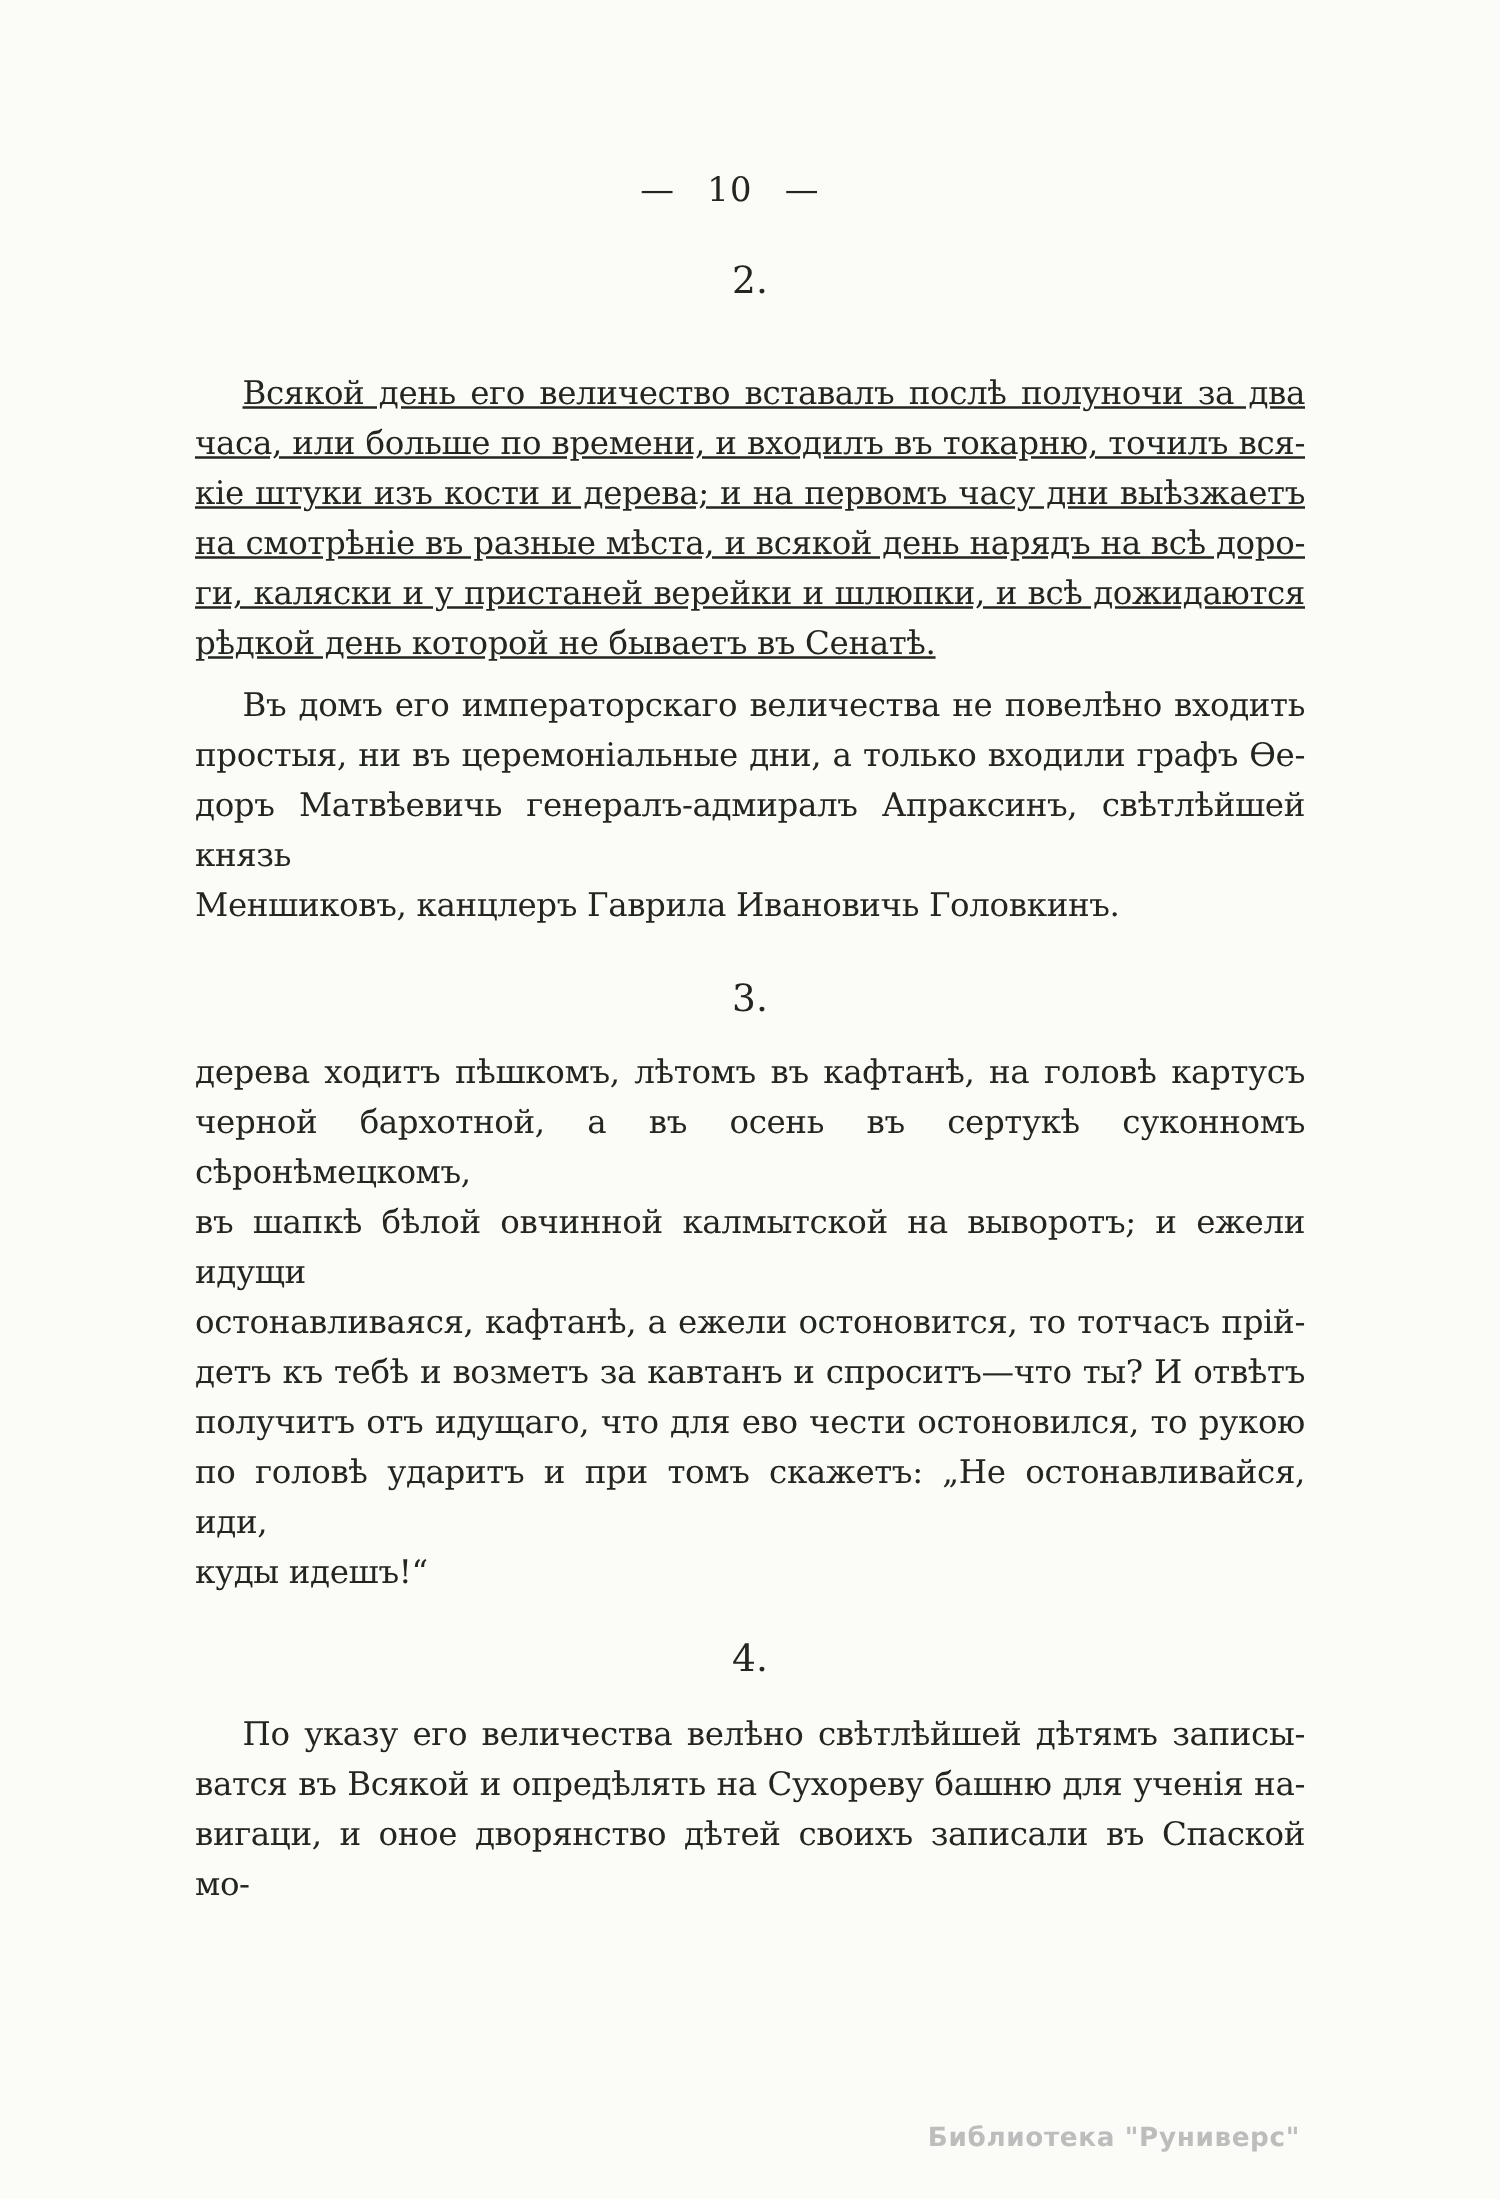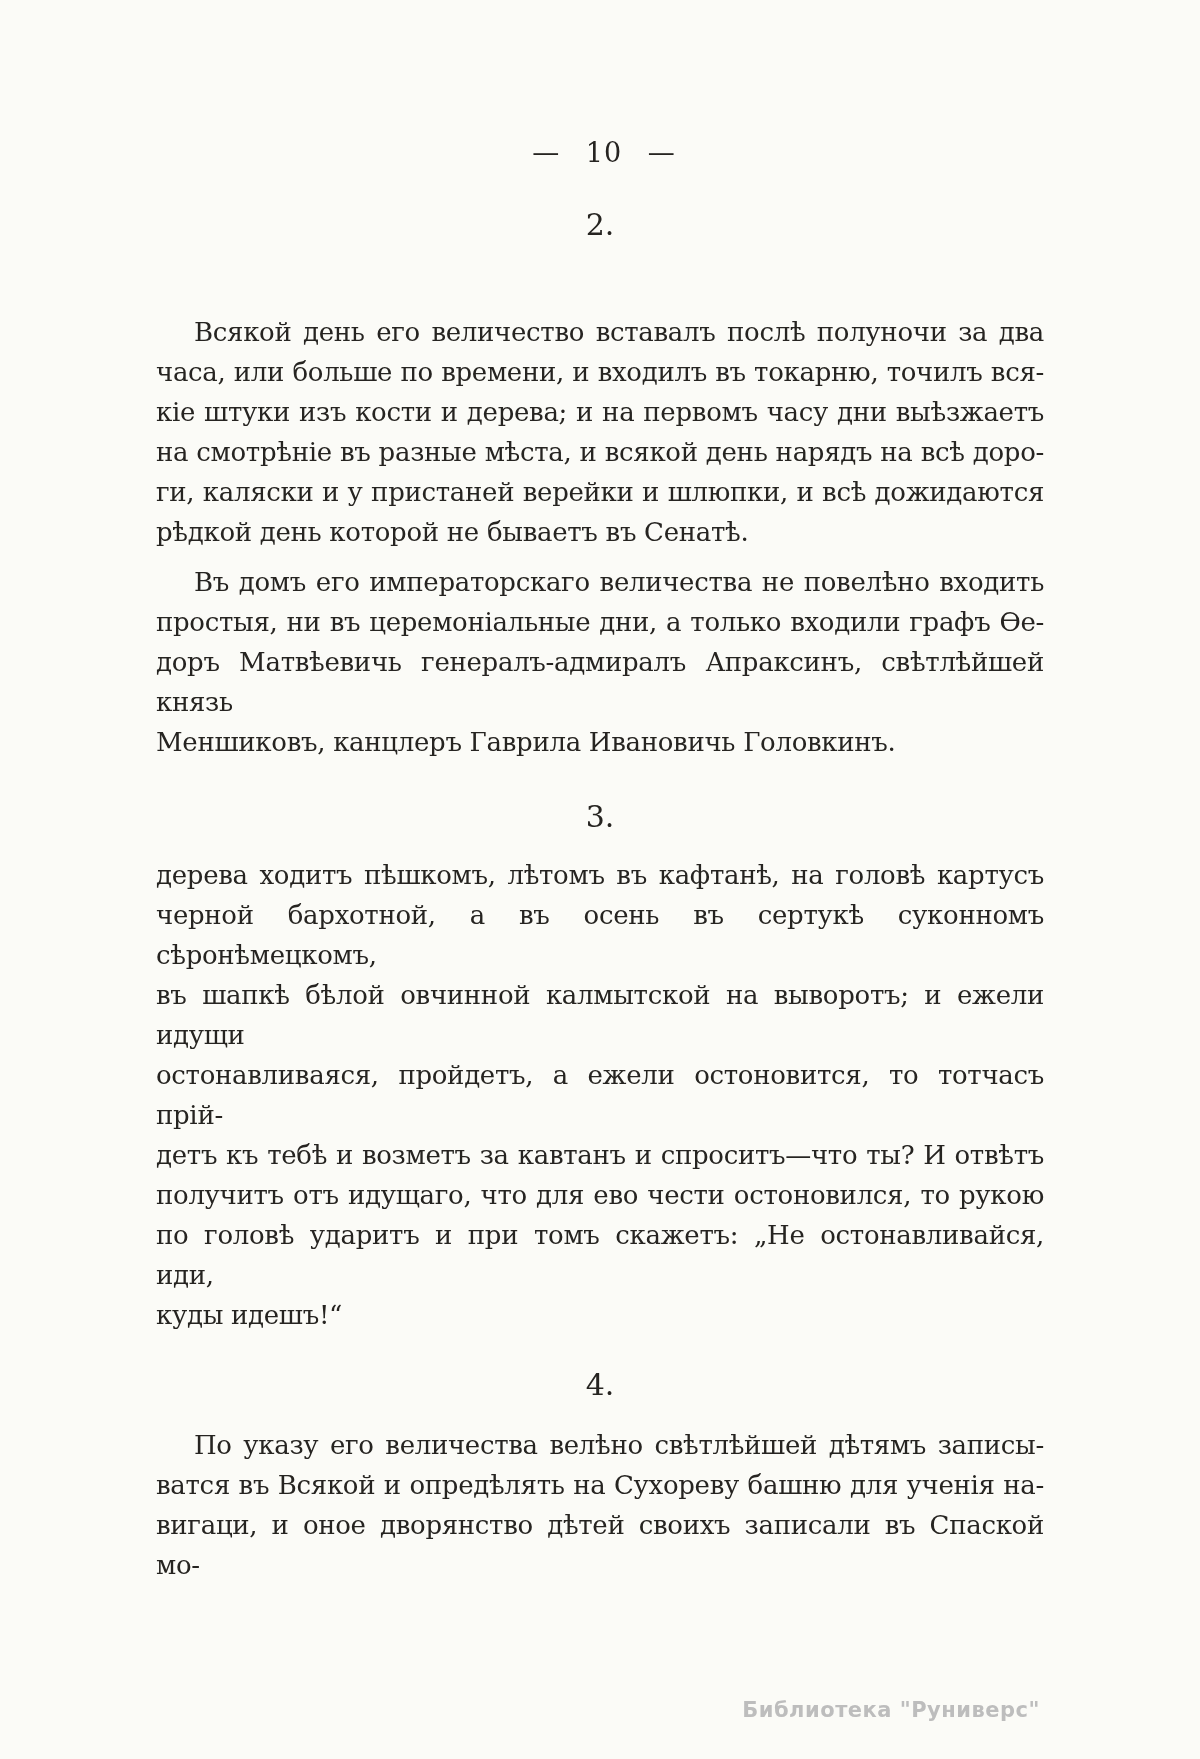--- a/index.html
+++ b/index.html
@@ -15,21 +15,21 @@
     font-family: "DejaVu Serif", serif;
     color: #262421;
   }
   .page {
     position: absolute;
     inset: 0;
   }
   .header {
     position: absolute;
     top: 133px;
-    left: 160px;
+    left: 140px;
     width: 888px;
     text-align: center;
     font-size: 27px;
     line-height: 40px;
     word-spacing: 16px;
     letter-spacing: 1px;
   }
   .content {
     position: absolute;
     top: 175px;
@@ -67,40 +67,40 @@
   }
 </style>
 </head>
 <body>
 
 <div class="page">
   <div class="header">— 10 —</div>
 
   <div class="content">
       <div class="section-number" style="margin-top: 30px;">2.</div>
-      <div class="paragraph" style="margin-top: 67px;">
+      <div class="paragraph" style="margin-top: 50px; text-decoration: underline;">
         <div class="line indent just">Всякой день его величество вставалъ послѣ полуночи за два</div>
         <div class="line just">часа, или больше по времени, и входилъ въ токарню, точилъ вся-</div>
         <div class="line just">кіе штуки изъ кости и дерева; и на первомъ часу дни выѣзжаетъ</div>
         <div class="line just">на смотрѣніе въ разные мѣста, и всякой день нарядъ на всѣ доро-</div>
         <div class="line just">ги, каляски и у пристаней верейки и шлюпки, и всѣ дожидаются</div>
         <div class="line">рѣдкой день которой не бываетъ въ Сенатѣ.</div>
       </div>
       <div class="paragraph" style="margin-top: 10px;">
         <div class="line indent just">Въ домъ его императорскаго величества не повелѣно входить</div>
         <div class="line just">простыя, ни въ церемоніальные дни, а только входили графъ Ѳе-</div>
         <div class="line just">доръ Матвѣевичь генералъ-адмиралъ Апраксинъ, свѣтлѣйшей князь</div>
         <div class="line">Меншиковъ, канцлеръ Гаврила Ивановичь Головкинъ.</div>
       </div>
       <div class="section-number" style="margin-top: 35px;">3.</div>
       <div class="paragraph" style="margin-top: 18px;">
         <div class="line just">дерева ходитъ пѣшкомъ, лѣтомъ въ кафтанѣ, на головѣ картусъ</div>
         <div class="line just">черной бархотной, а въ осень въ сертукѣ суконномъ сѣронѣмецкомъ,</div>
         <div class="line just">въ шапкѣ бѣлой овчинной калмытской на выворотъ; и ежели идущи</div>
-        <div class="line just">остонавливаяся, пройдетъ, а ежели остоновится, то тотчасъ прій-</div>
+        <div class="line just">остонавливаяся, кафтанѣ, а ежели остоновится, то тотчасъ прій-</div>
         <div class="line just">детъ къ тебѣ и возметъ за кавтанъ и спроситъ—что ты? И отвѣтъ</div>
         <div class="line just">получитъ отъ идущаго, что для ево чести остоновился, то рукою</div>
         <div class="line just">по головѣ ударитъ и при томъ скажетъ: „Не остонавливайся, иди,</div>
         <div class="line">куды идешъ!“</div>
       </div>
       <div class="section-number" style="margin-top: 30px;">4.</div>
       <div class="paragraph" style="margin-top: 20px;">
         <div class="line indent just">По указу его величества велѣно свѣтлѣйшей дѣтямъ записы-</div>
         <div class="line just">ватся въ Всякой и опредѣлять на Сухореву башню для ученія на-</div>
         <div class="line just">вигаци, и оное дворянство дѣтей своихъ записали въ Спаской мо-</div>

